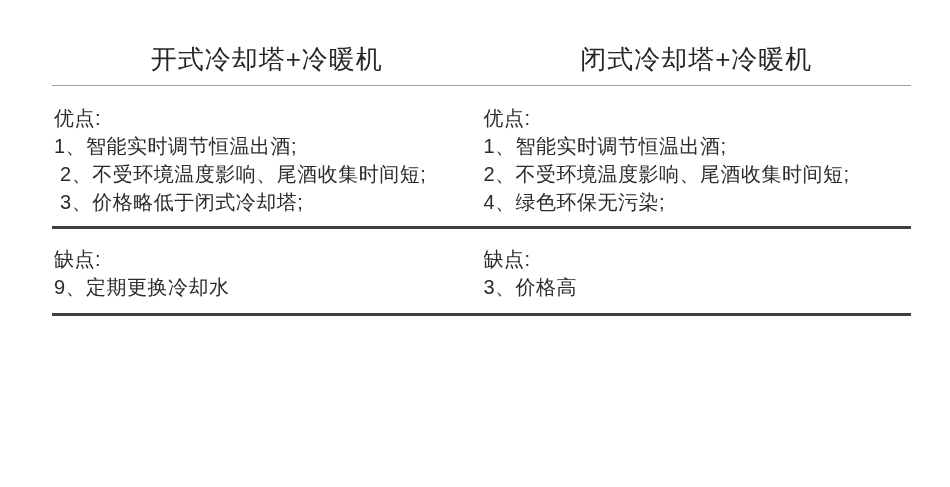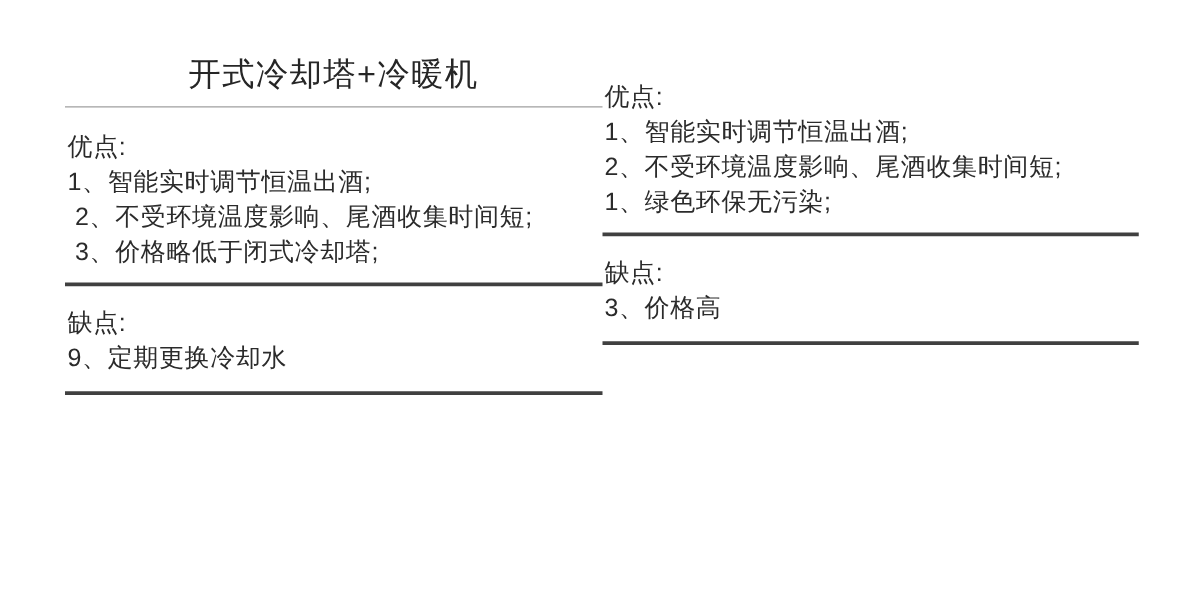--- a/index.html
+++ b/index.html
@@ -74,25 +74,26 @@
         <p> 2、不受环境温度影响、尾酒收集时间短;</p>
         <p> 3、价格略低于闭式冷却塔;</p>
       </div>
       <div class="section cons">
         <p>缺点:</p>
         <p>9、定期更换冷却水</p>
       </div>
     </section>
 
     <section class="column">
+      <h2 class="column-header">闭式冷却塔+冷暖机</h2>
       <div class="section pros">
         <p>优点:</p>
         <p>1、智能实时调节恒温出酒;</p>
         <p>2、不受环境温度影响、尾酒收集时间短;</p>
-        <p>1、绿色环保无污染;</p>
+        <p>4、绿色环保无污染;</p>
       </div>
       <div class="section cons">
         <p>缺点:</p>
         <p>3、价格高</p>
       </div>
     </section>
 
   </div>
 </div>
 

